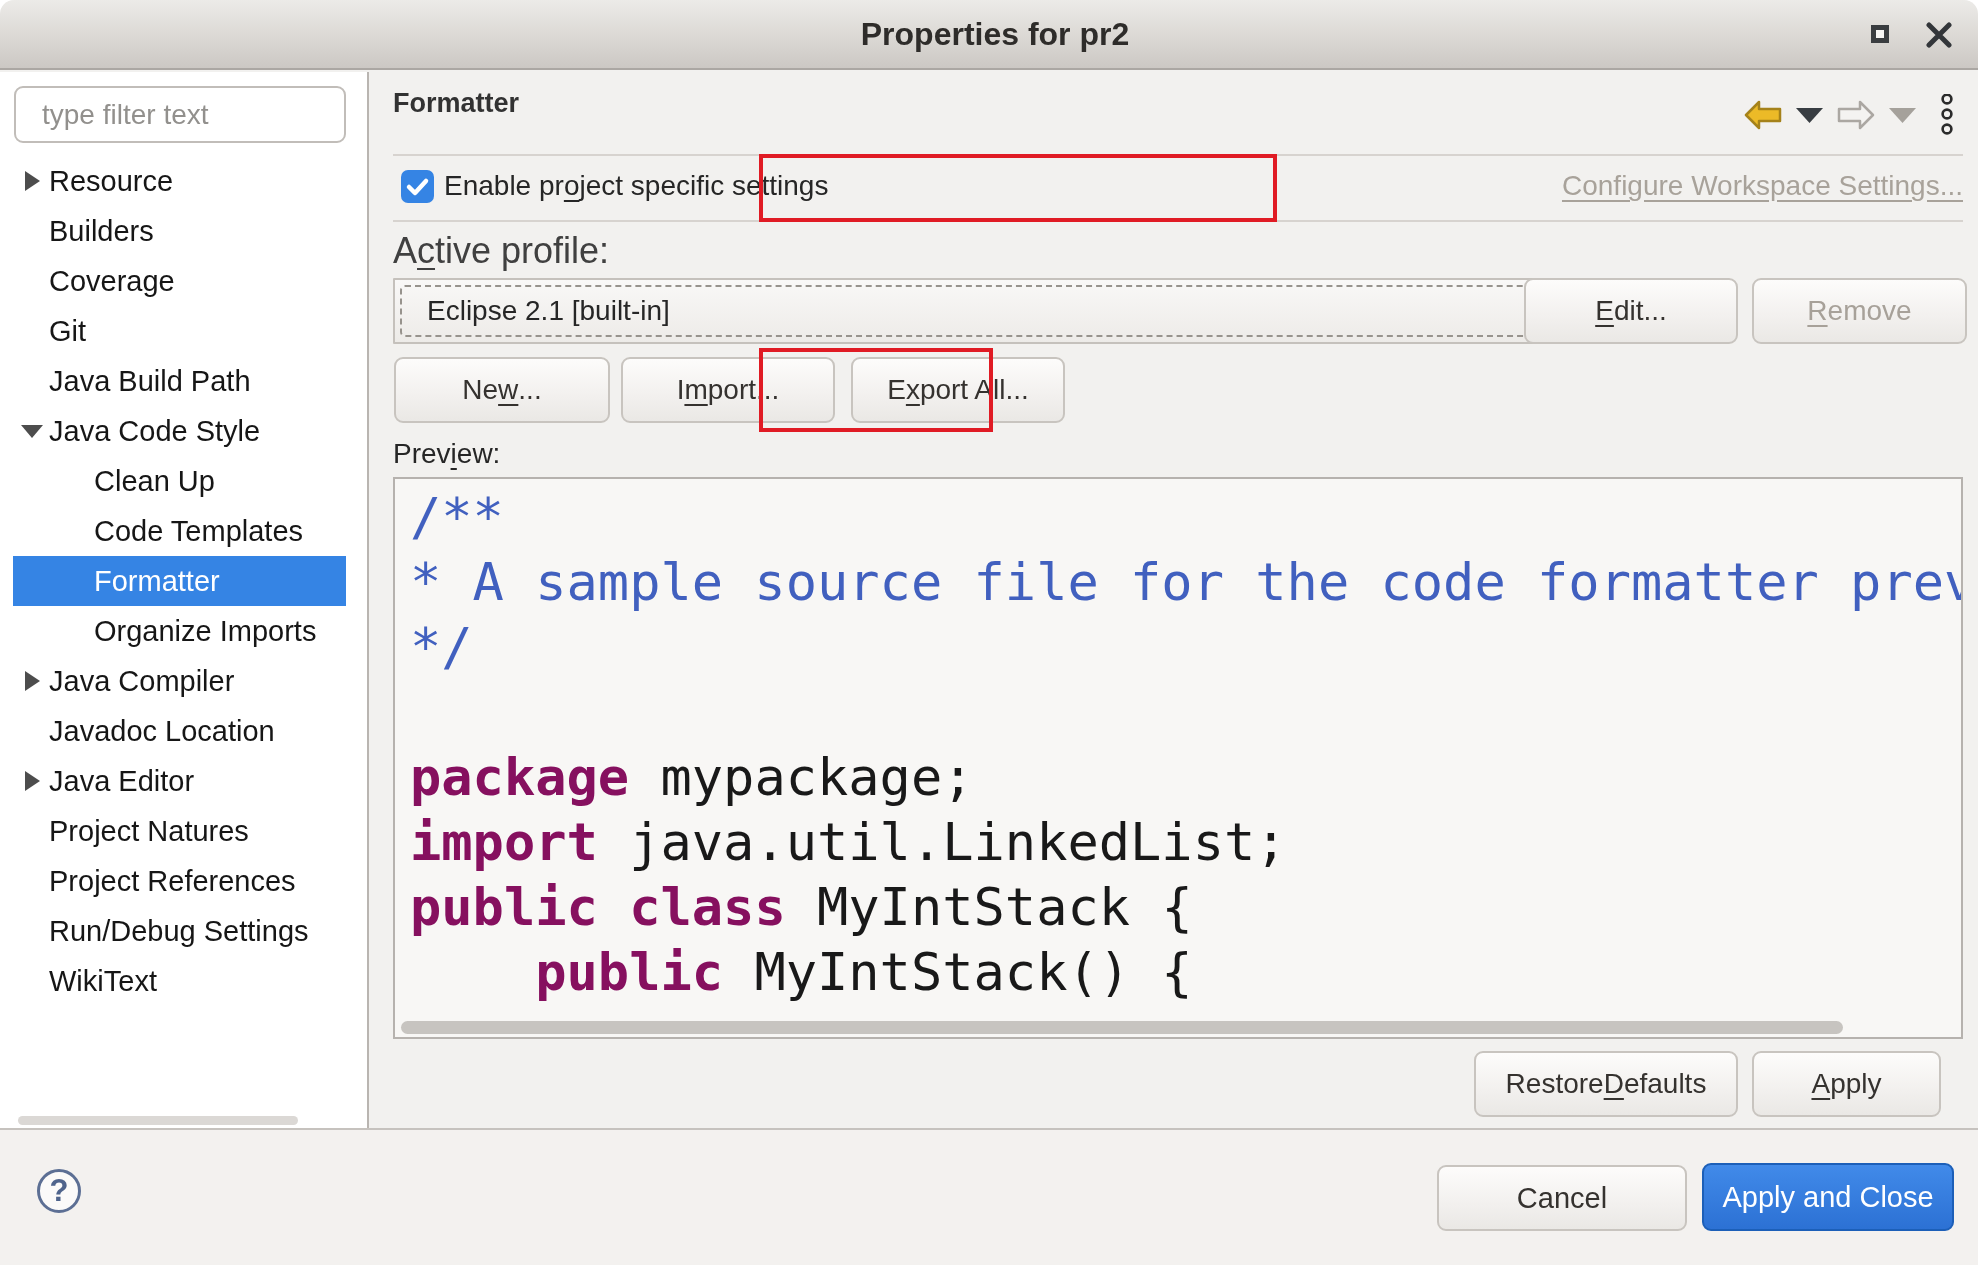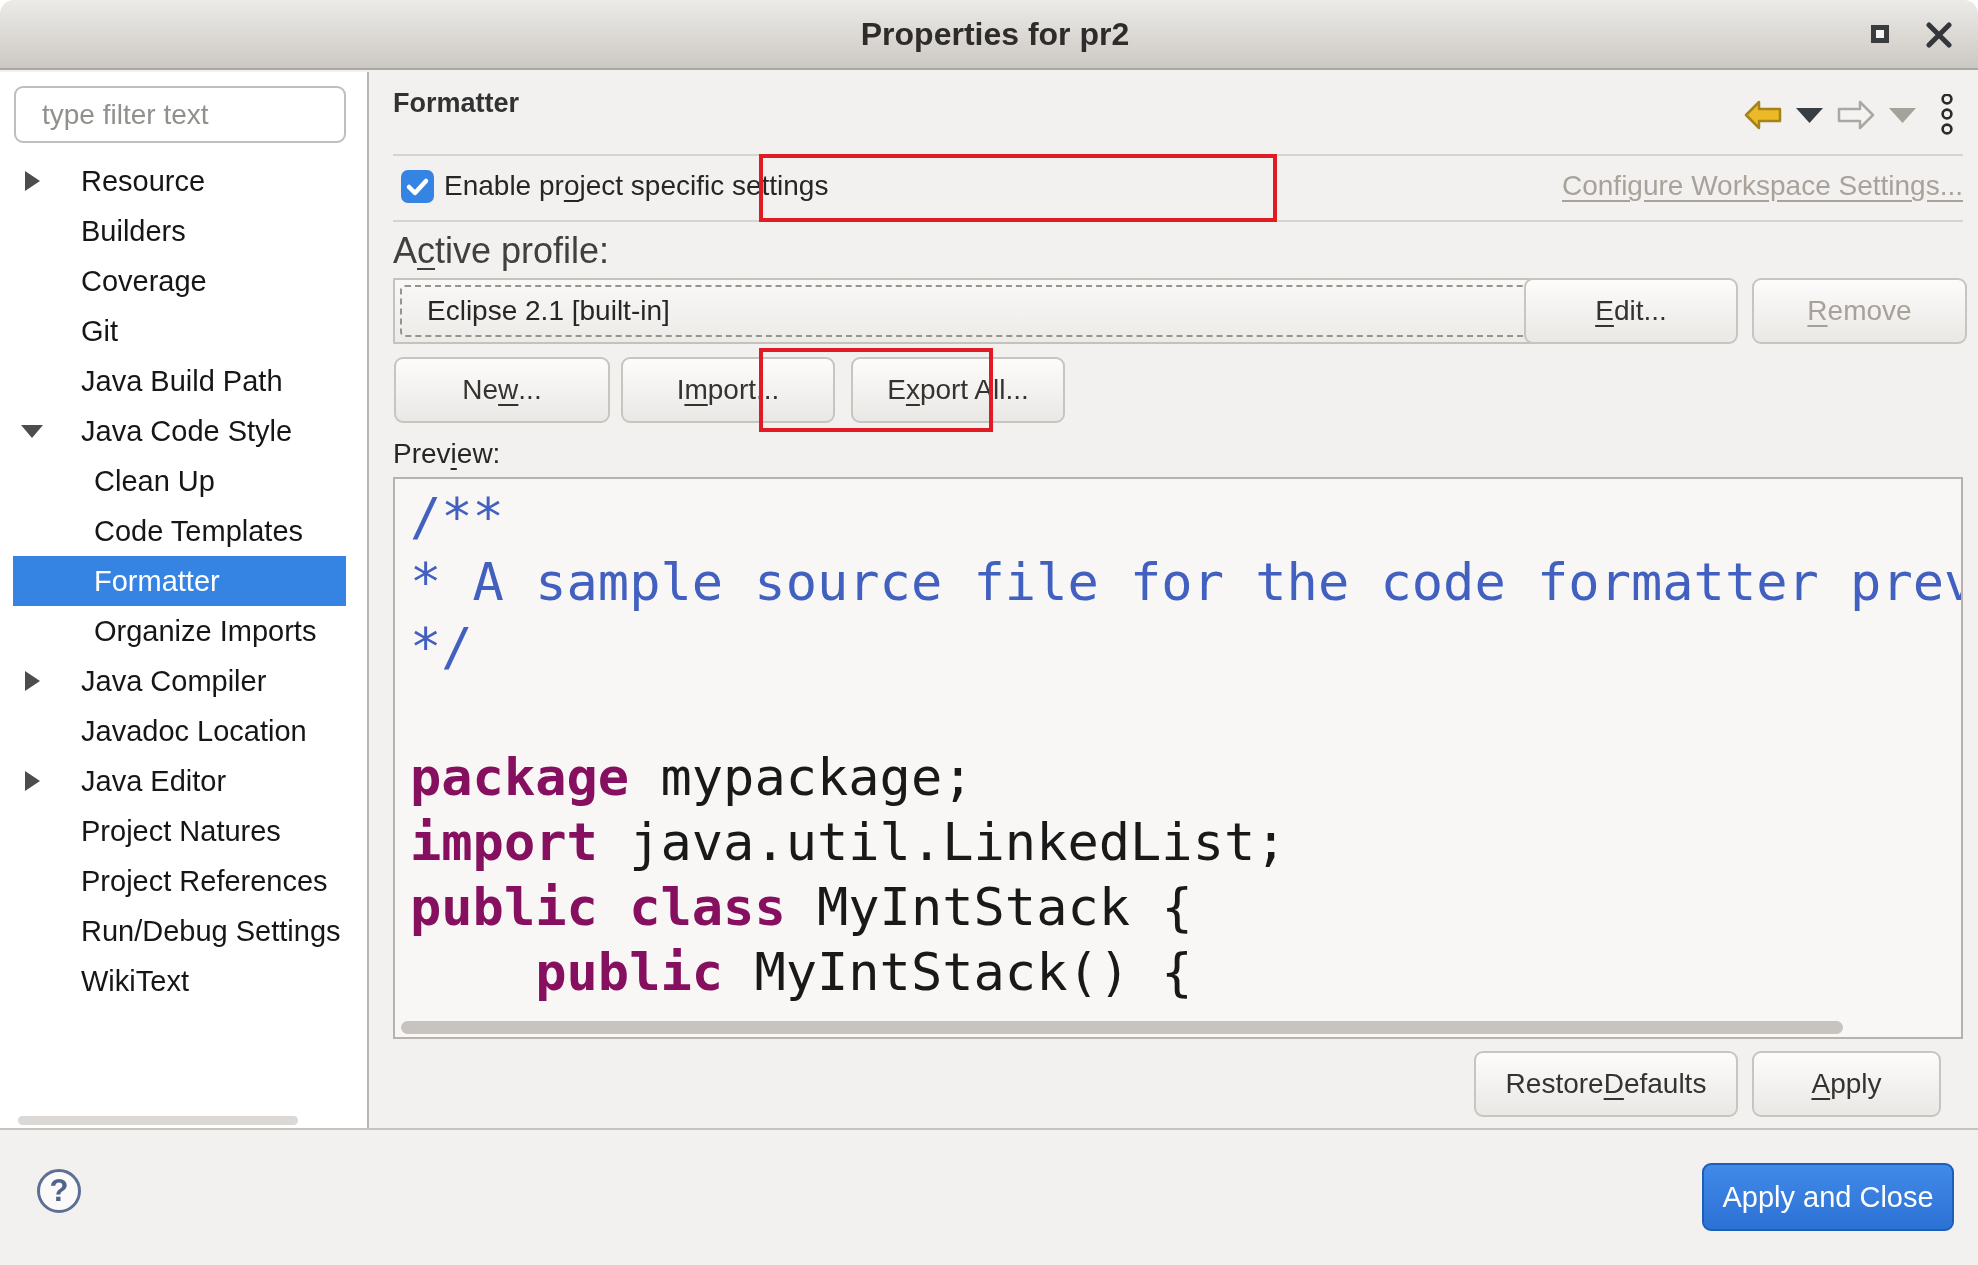--- a/index.html
+++ b/index.html
@@ -22,21 +22,21 @@
   .filter { position:absolute; left:14px; top:14px; width:332px; height:57px; border:2px solid #c1bdb9; border-radius:9px;
     background:#ffffff; font-family:"Liberation Sans", sans-serif; font-size:28px; color:#3a3a3a; padding:0 10px 0 26px; outline:none; }
   .filter::placeholder { color:#92908d; }
   .trow { position:absolute; left:13px; width:333px; height:50px; display:flex; align-items:center; cursor:default; }
   .trow .label { font-size:29px; color:#161616; white-space:nowrap; }
   .trow.sel { background:#3584e4; }
   .trow.sel .label { color:#ffffff; }
   .arrow { position:absolute; }
   .arr-collapsed { left:12px; top:15px; width:0; height:0; border-left:15px solid #4d4d4d; border-top:10px solid transparent; border-bottom:10px solid transparent; }
   .arr-expanded { left:8px; top:19px; width:0; height:0; border-top:13px solid #4d4d4d; border-left:11px solid transparent; border-right:11px solid transparent; }
-  .lab1 { margin-left:68px; }
+  .lab1 { margin-left:36px; }
   .lab2 { margin-left:81px; }
   .side-hscroll { position:absolute; left:18px; top:1044px; width:280px; height:9px; border-radius:5px; background:#dbd8d5; }
 
   
   .main { position:absolute; left:371px; top:72px; width:1607px; height:1056px; background:#f2f1ef; }
   .pagetitle { position:absolute; left:22px; top:16px; font-size:27px; font-weight:bold; color:#323232; }
   .navicons { position:absolute; right:24px; top:22px; display:flex; align-items:center; gap:14px; }
   .sep { position:absolute; left:22px; width:1570px; height:0; border-top:2px solid #d7d3cf; }
   .sep1 { top:82px; } .sep2 { top:148px; }
 
@@ -233,19 +233,20 @@
         </div>
       <div class="prev-thumb"></div>
     </div>
 
     <div class="btn btn-restore">Restore <span class="u">D</span>efaults</div>
     <div class="btn btn-apply"><span class="u">A</span>pply</div>
   </div>
 
   <div class="footer">
     <div class="help">?</div>
+    <div class="btn btn-cancel">Cancel</div>
     <div class="btn-applyclose">Apply and Close</div>
   </div>
 
   <div class="redbox redbox1"></div>
   <div class="redbox redbox2"></div>
 
 </div>
 
 </body></html>

